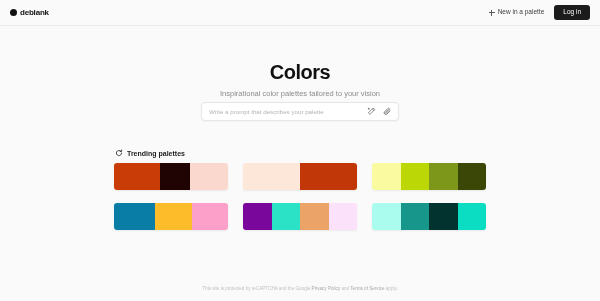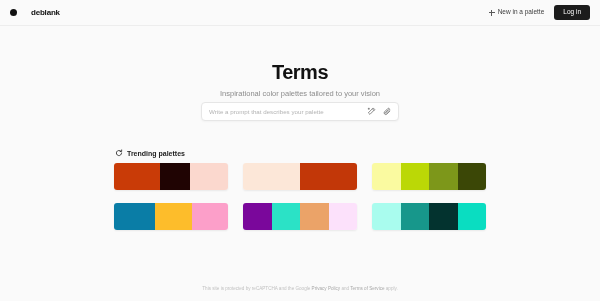--- a/index.html
+++ b/index.html
@@ -34,21 +34,21 @@
     align-items: center;
     justify-content: space-between;
     padding: 0 10px;
     background: #fafafa;
     border-bottom: 1px solid #ededed;
   }
 
   .brand {
     display: flex;
     align-items: center;
-    gap: 14px;
+    gap: 3px;
     cursor: pointer;
   }
 
   .brand-mark {
     width: 7px;
     height: 7px;
     border-radius: 50%;
     background: #111111;
     display: block;
     flex: 0 0 7px;
@@ -262,21 +262,21 @@
       <button class="new-palette-btn">
         <span class="plus-icon"></span>
         <span>New in a palette</span>
       </button>
       <button class="login-btn">Log in</button>
     </div>
   </div>
 
   <div class="main">
 
-    <div class="page-title">Terms</div>
+    <div class="page-title">Colors</div>
     <div class="page-subtitle">Inspirational color palettes tailored to your vision</div>
 
     <div class="prompt-bar">
       <input class="prompt-input" type="text" placeholder="Write a prompt that describes your palette" style="">
       <div class="prompt-actions">
         <button class="icon-btn">
           <svg width="9" height="9" viewBox="0 0 16 16" fill="none" stroke="#6b6b6b" stroke-width="1.4" stroke-linecap="round" stroke-linejoin="round">
             <path d="M11.5 2.2 L13.8 4.5 L5.2 13.1 L2.9 10.8 Z"></path>
             <path d="M10 3.7 L12.3 6"></path>
             <path d="M3.2 2.1 L3.2 4.1 M2.2 3.1 L4.2 3.1"></path>

